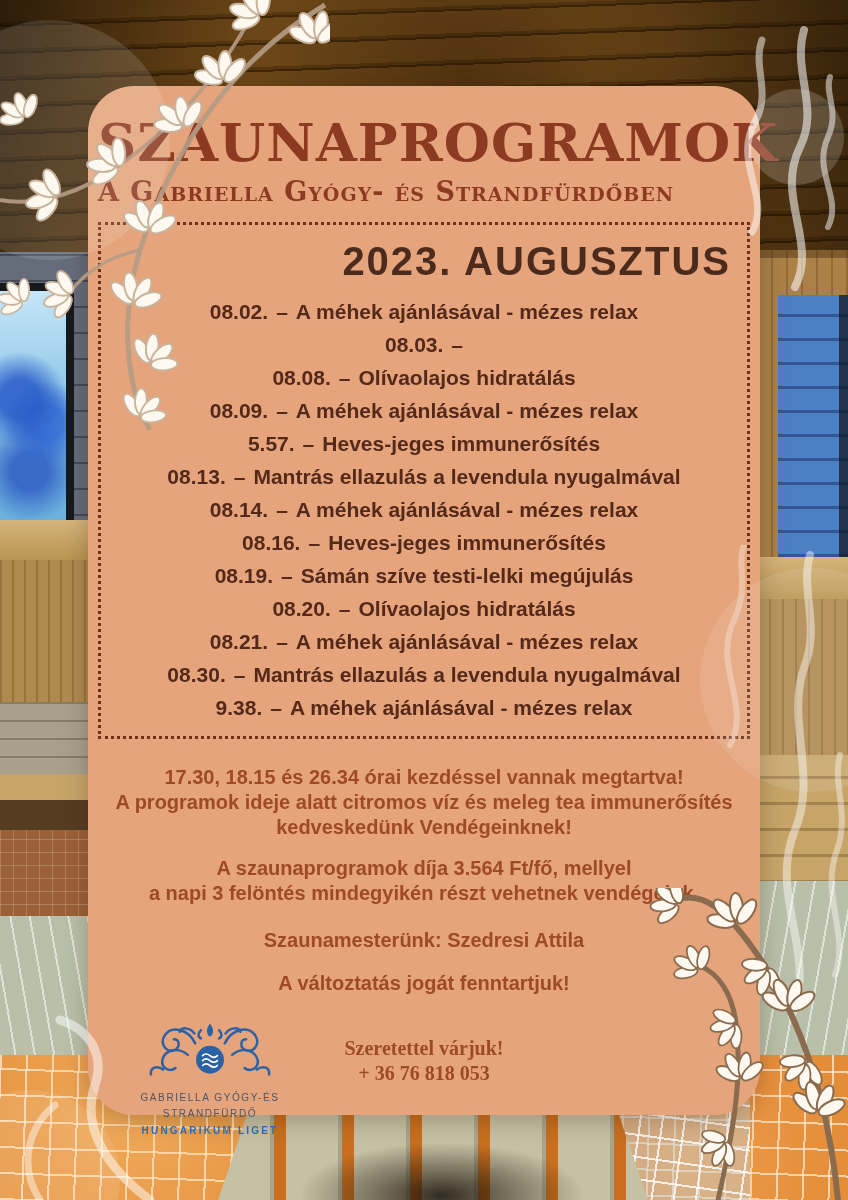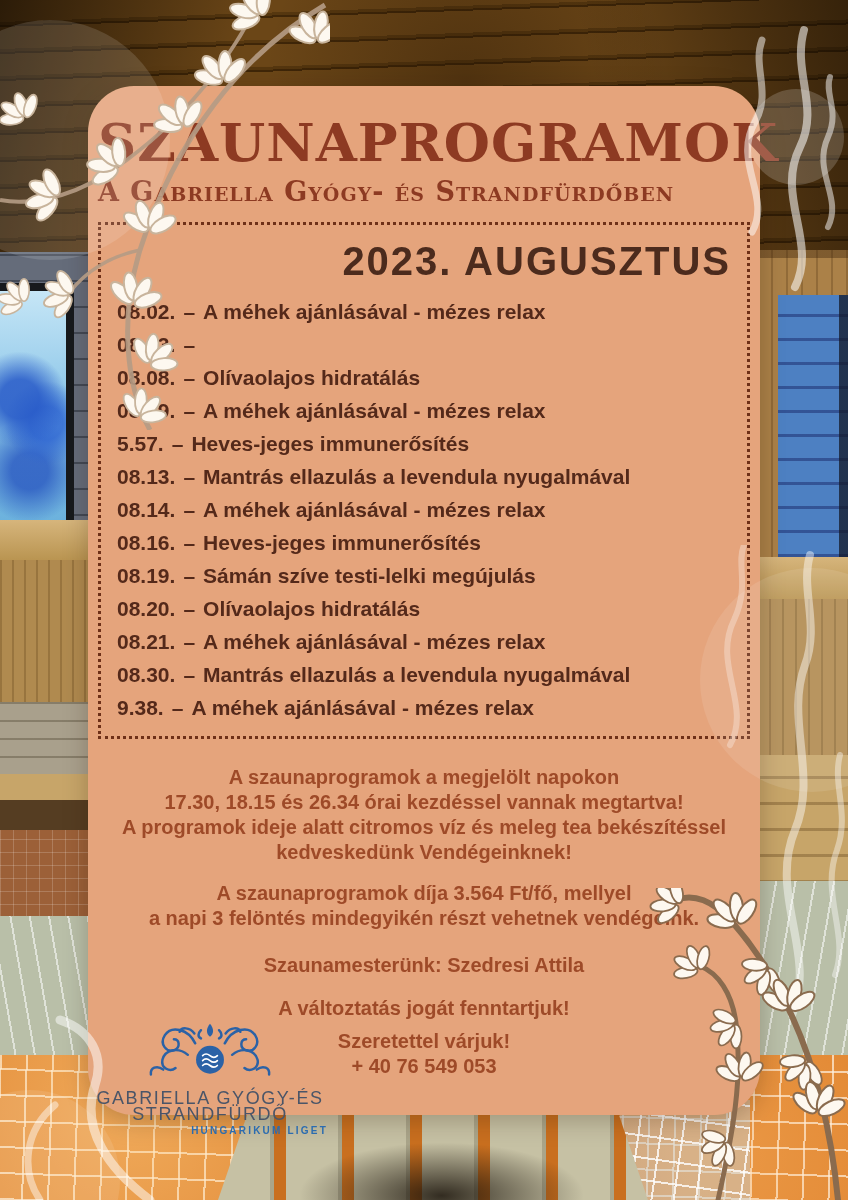--- a/index.html
+++ b/index.html
@@ -78,34 +78,34 @@
   
   .card{position:absolute;left:88px;top:86px;width:672px;height:1029px;z-index:2;
     background:#e5a47c;border-radius:46px;box-shadow:0 6px 24px rgba(40,20,5,.25);}
   .title{margin:26px 10px 0;text-align:center;font-family:"DejaVu Serif",serif;font-weight:700;
     font-size:53px;line-height:60px;letter-spacing:1px;color:#8d3a22;}
   .subtitle{margin:4px 10px 0;font-family:"DejaVu Serif",serif;font-weight:700;
     font-variant:small-caps;font-size:27px;line-height:32px;letter-spacing:1px;color:#8d3a22;}
   .schedule-box{margin:14px 10px 0;border:3px dotted #6e3018;padding:8px 16px 12px;}
   .month{margin:4px 0 10px;text-align:right;font-weight:700;font-size:40px;line-height:48px;
     letter-spacing:2px;color:#4c2b1d;}
-  .program-list{display:flex;flex-direction:column;}
+  .program-list{display:flex;flex-direction:column;align-items:center;}
   .program-row{display:flex;gap:8px;font-weight:700;font-size:21px;line-height:33px;color:#54291a;white-space:nowrap;}
   .note{margin:0;text-align:center;font-weight:700;font-size:20px;line-height:25px;color:#9e4a28;}
   .note .nline{display:block;}
   .note.times{margin-top:26px;}
   .note.price{margin-top:16px;}
   .note.disclaimer{margin-top:18px;}
   .note.master{margin-top:22px;}
-  .note.closing{margin-top:8px;}
+  .note.closing{margin-top:40px;font-family:Liberation Serif, serif;}
 
   .logo{position:absolute;left:4px;top:936px;width:236px;text-align:center;}
   .logo-emblem{width:126px;height:64px;}
-  .logo-name{font-size:18px;letter-spacing:1.6px;color:#4a5568;line-height:16px;}
-  .logo-tagline{margin-top:2px;font-size:10px;font-weight:700;letter-spacing:2.2px;color:#2b6cb0;line-height:13px;text-align:right;}
+  .logo-name{font-size:10px;letter-spacing:1.6px;color:#4a5568;line-height:16px;}
+  .logo-tagline{margin-top:2px;font-size:10px;font-weight:700;letter-spacing:2.2px;color:#2b6cb0;line-height:13px;}
 </style>
 </head>
 <body>
 
 <div id="poster">
 
   <div class="bg ceiling"></div>
   <div class="bg strip l-planks"></div>
   <div class="bg strip l-window"></div>
   <div class="bg strip l-beam"></div>
@@ -194,38 +194,37 @@
           </div>
         <div class="program-row">
             <span>9.38.</span>
             <span>–</span>
             <span>A méhek ajánlásával - mézes relax</span>
           </div>
       </div>
     </div>
 
     <p class="note times">
-      <span class="nline">A szaunaprogramok a megjelölt napokon</span>
       <span class="nline">17.30, 18.15 és 26.34 órai kezdéssel vannak megtartva!</span>
-      <span class="nline">A programok ideje alatt citromos víz és meleg tea bekészítéssel</span>
+      <span class="nline">A programok ideje alatt citromos víz és meleg tea immunerősítés</span>
       <span class="nline">kedveskedünk Vendégeinknek!</span>
     </p>
 
     <p class="note price">
       <span class="nline">A szaunaprogramok díja 3.564 Ft/fő, mellyel</span>
       <span class="nline">a napi 3 felöntés mindegyikén részt vehetnek vendégeink.</span>
     </p>
 
     <p class="note master">Szaunamesterünk: Szedresi Attila</p>
 
     <p class="note disclaimer">A változtatás jogát fenntartjuk!</p>
 
     <p class="note closing">
       <span class="nline">Szeretettel várjuk!</span>
-      <span class="nline">+ 40 76 549 053</span>
+      <span class="nline">+ 36 76 818 053</span>
     </p>
 
     <div class="logo">
       <svg class="logo-emblem" viewBox="0 0 150 78">
         <g fill="none" stroke="#2b62a6" stroke-width="3" stroke-linecap="round">
           <path d="M57,26 C48,8 28,4 20,16 C13,27 22,38 32,34 C39,31 38,21 31,21"></path>
           <path d="M48,40 C36,30 20,34 17,46 C15,56 26,62 33,56"></path>
           <path d="M18,58 C10,52 2,56 3,64"></path>
           <path d="M93,26 C102,8 122,4 130,16 C137,27 128,38 118,34 C111,31 112,21 119,21"></path>
           <path d="M102,40 C114,30 130,34 133,46 C135,56 124,62 117,56"></path>

